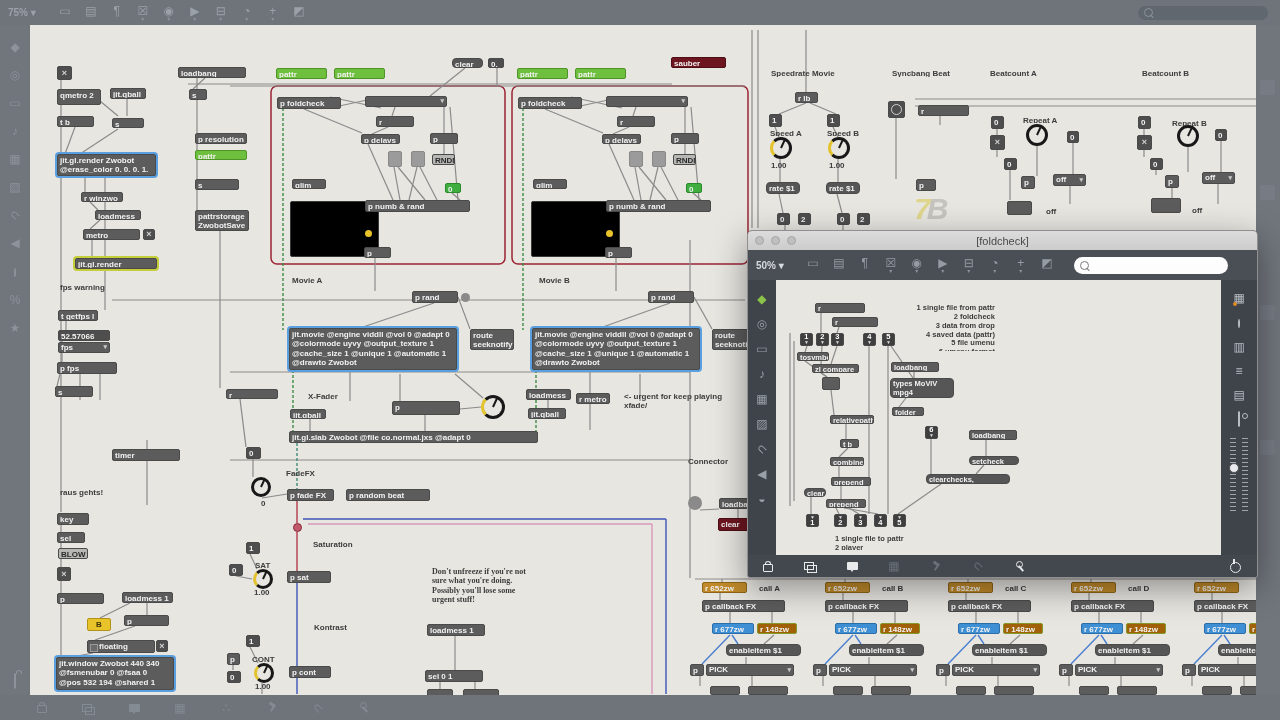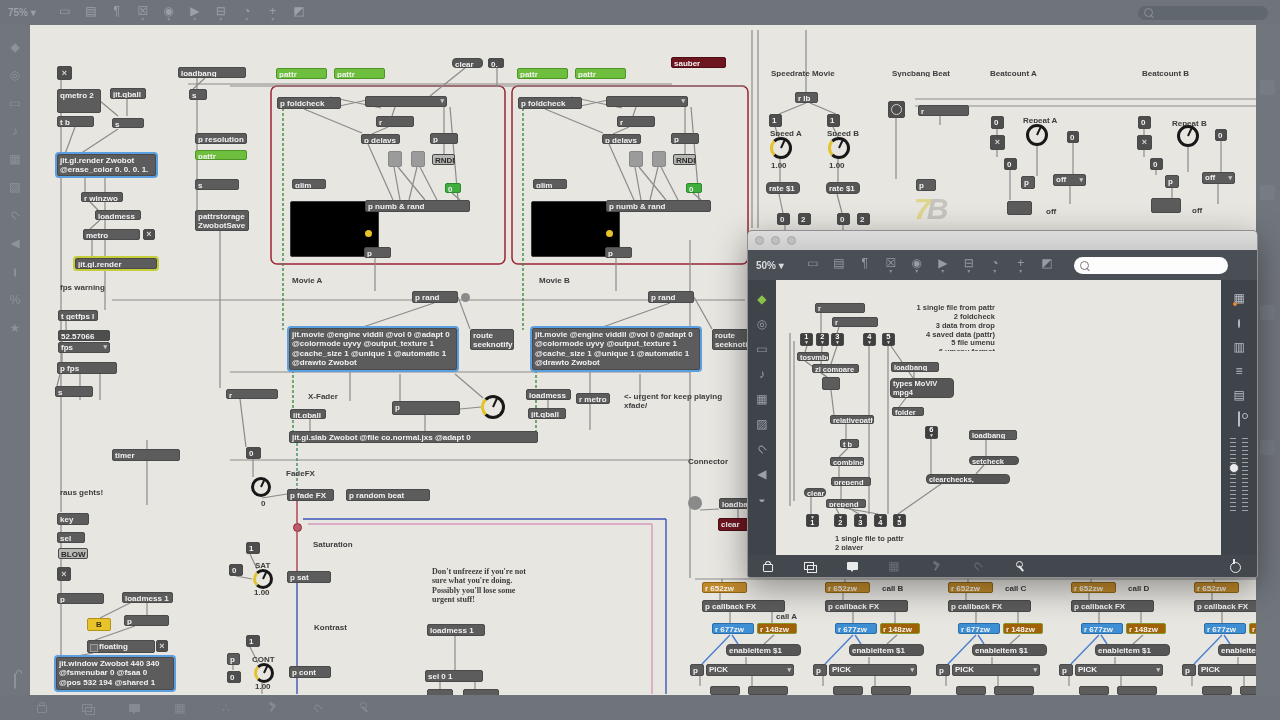--- a/index.html
+++ b/index.html
@@ -406,21 +406,21 @@
         <line x1="1264" y1="612" x2="1264" y2="623" stroke="#8b8b8b" stroke-width="1.2"></line>
         <line x1="1224" y1="635" x2="1230" y2="644" stroke="#4a7fd0" stroke-width="1.4"></line>
         <line x1="1266" y1="635" x2="1256" y2="644" stroke="#8b8b8b" stroke-width="1.2"></line>
         <line x1="1222" y1="635" x2="1194" y2="664" stroke="#4a7fd0" stroke-width="1.4"></line>
         <line x1="1238" y1="657" x2="1238" y2="664" stroke="#8b8b8b" stroke-width="1.2"></line>
         <line x1="1192" y1="676" x2="1192" y2="686" stroke="#8b8b8b" stroke-width="1.2"></line>
         <line x1="1244" y1="676" x2="1244" y2="686" stroke="#8b8b8b" stroke-width="1.2"></line>
       </svg>
     <div class="abs" id="logo7b"><span class="s7">7</span><span class="sB">B</span></div>
   <div class="bx tgl" style="left: 57px; top: 66px; width: 15px; height: 14px;">×</div>
-      <div class="bx obj" style="left: 57px; top: 89px; width: 44px; height: 24px;">qmetro 2</div>
+      <div class="bx obj" style="left: 57px; top: 89px; width: 44px; height: 16px;">qmetro 2</div>
       <div class="bx obj" style="left: 110px; top: 88px; width: 36px; height: 11px;">jit.qball</div>
       <div class="bx obj" style="left: 57px; top: 116px; width: 37px; height: 11px;">t b erase</div>
       <div class="bx obj" style="left: 112px; top: 118px; width: 32px; height: 10px;">s metro</div>
       <div class="bx obj selb" style="left: 57px; top: 154px; width: 99px; height: 22px;">jit.gl.render Zwobot @erase_color 0. 0. 0. 1.</div>
       <div class="bx obj" style="left: 81px; top: 192px; width: 42px; height: 10px;">r winzwo</div>
       <div class="bx obj" style="left: 95px; top: 210px; width: 46px; height: 10px;">loadmess 0</div>
       <div class="bx obj" style="left: 83px; top: 229px; width: 57px; height: 11px;">metro</div>
       <div class="bx tgl" style="left: 143px; top: 229px; width: 12px; height: 11px;">×</div>
       <div class="bx obj sely" style="left: 75px; top: 258px; width: 82px; height: 11px;">jit.gl.render Preview</div>
       <div class="bx cmt" style="left: 58px; top: 282px; width: 60px; height: 10px;">fps warning</div>
@@ -573,21 +573,21 @@
       <div class="bx tgl" style="left: 1137px; top: 135px; width: 15px; height: 15px;">×</div>
       <div class="bx cmt" style="left: 1170px; top: 118px; width: 44px; height: 8px;">Repeat B</div>
       <div class="bx dial" style="left: 1177px; top: 125px; width: 22px; height: 22px;"><span class="ring"></span><span class="ndl"></span></div>
       <div class="bx num" style="left: 1215px; top: 129px; width: 12px; height: 12px;">0</div>
       <div class="bx num" style="left: 1150px; top: 158px; width: 13px; height: 12px;">0</div>
       <div class="bx obj" style="left: 1165px; top: 175px; width: 14px; height: 13px;">p</div>
       <div class="bx umenu" style="left: 1202px; top: 172px; width: 33px; height: 12px;"><span>off</span><span class="arr">▾</span></div>
       <div class="bx obj" style="left: 1151px; top: 198px; width: 30px; height: 15px;"></div>
       <div class="bx cmt" style="left: 1190px; top: 205px; width: 16px; height: 9px;">off</div>
       <div class="bx msgo" style="left: 702px; top: 582px; width: 45px; height: 11px;">r 652zw</div>
-      <div class="bx cmt" style="left: 774px; top: 583px; width: 40px; height: 9px; margin-top: 28px;">call A</div>
+      <div class="bx cmt" style="left: 757px; top: 583px; width: 40px; height: 9px;">call A</div>
       <div class="bx obj" style="left: 702px; top: 600px; width: 83px; height: 12px;">p callback FX</div>
       <div class="bx rblu" style="left: 712px; top: 623px; width: 42px; height: 11px;">r 677zw</div>
       <div class="bx rgrn" style="left: 757px; top: 623px; width: 40px; height: 11px;">r 148zw</div>
       <div class="bx msg" style="left: 726px; top: 644px; width: 75px; height: 12px;">enableitem $1</div>
       <div class="bx obj" style="left: 690px; top: 664px; width: 14px; height: 12px;">p</div>
       <div class="bx umenu" style="left: 706px; top: 664px; width: 88px; height: 12px;"><span>PICK</span><span class="arr">▾</span></div>
       <div class="bx obj" style="left: 710px; top: 686px; width: 30px; height: 9px;"></div>
       <div class="bx obj" style="left: 748px; top: 686px; width: 40px; height: 9px;"></div>
       <div class="bx msgo" style="left: 825px; top: 582px; width: 45px; height: 11px;">r 652zw</div>
       <div class="bx cmt" style="left: 880px; top: 583px; width: 40px; height: 9px;">call B</div>
@@ -629,20 +629,21 @@
       <div class="bx obj" style="left: 1202px; top: 686px; width: 30px; height: 9px;"></div>
       <div class="bx obj" style="left: 1240px; top: 686px; width: 40px; height: 9px;"></div>
     </div>
 </div>
 
 <div class="abs" id="floatwin">
   <div id="ftitle">
     <span class="tl"></span>
     <span class="tl"></span>
     <span class="tl"></span>
+    <span id="ftitletext">[foldcheck]</span>
   </div>
   <div id="ftoolbar">
     <span class="zoomlbl">50% ▾</span>
     <span class="sep"></span>
     <span id="floatIcons" style="display:flex">
         <span class="tbico">
           <span>▭</span>
         </span>
         <span class="tbico">
           <span>▤</span>

